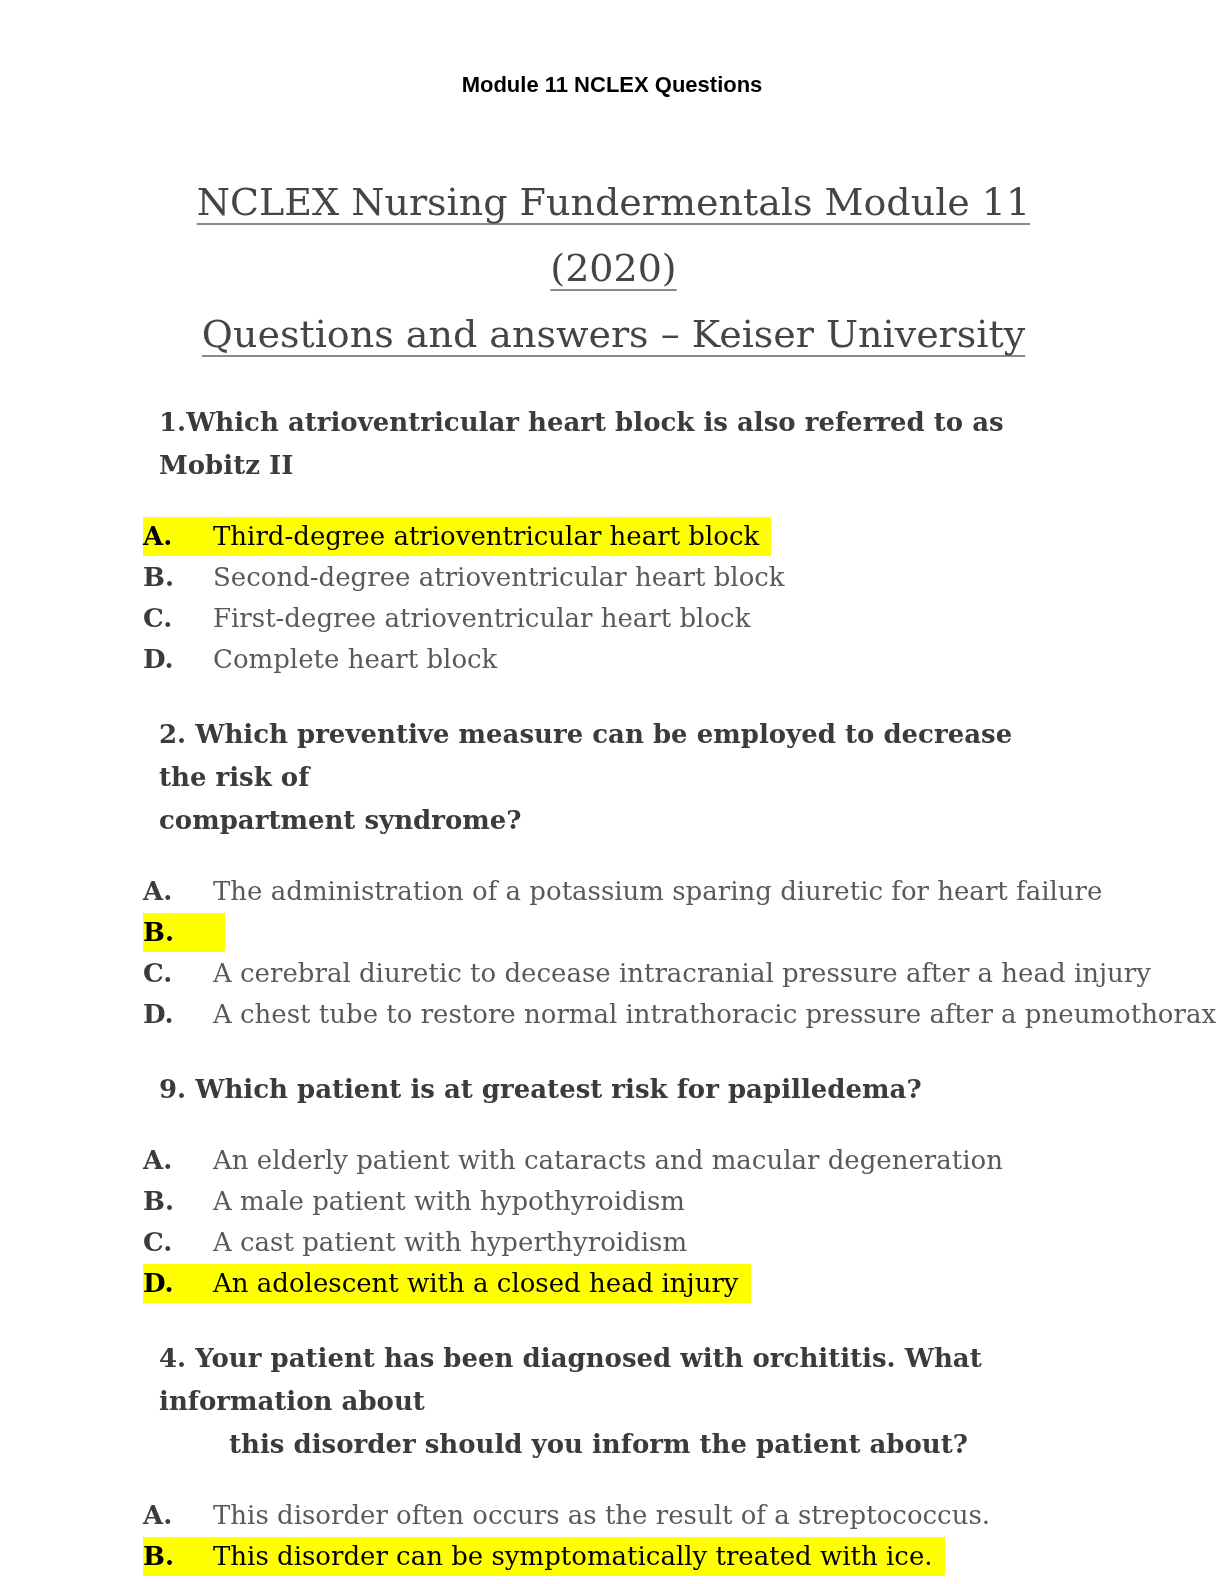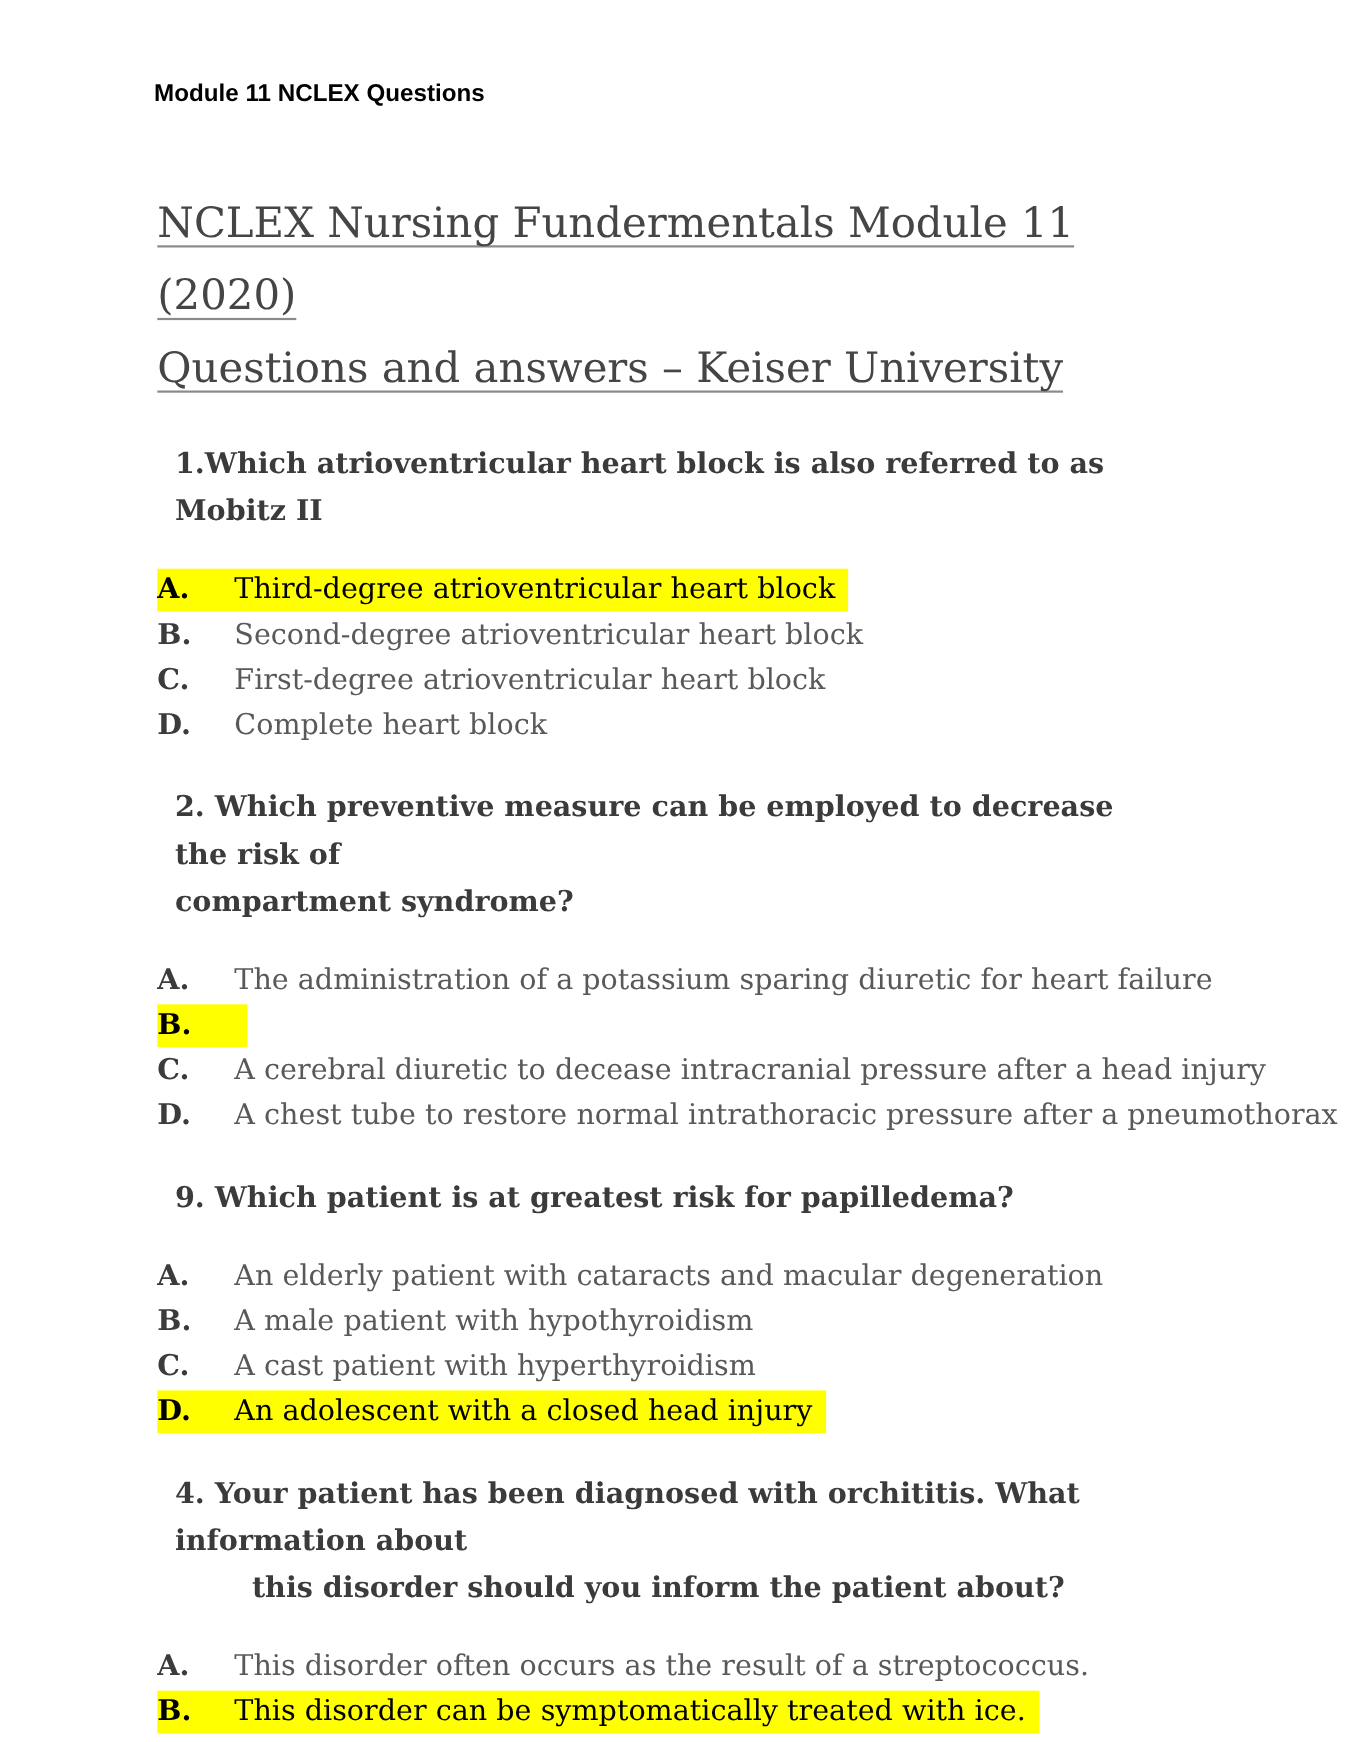--- a/index.html
+++ b/index.html
@@ -6,31 +6,32 @@
   .page {
     width: 1224px;
     height: 1584px;
     background: #ffffff;
     box-sizing: border-box;
     padding: 73px 140px 0 143px;
     font-family: "DejaVu Serif", "Liberation Serif", serif;
     overflow: hidden;
   }
   .running-header {
-    text-align: left;
+    text-align: center;
     font-family: "Liberation Sans", "DejaVu Sans", sans-serif;
     font-weight: bold;
     font-size: 22px;
     line-height: 24px;
     color: #000000;
     
     margin-left: -3px;
   }
   .doc-title {
     margin-top: 72px;
+    text-align: center;
     font-size: 38px;
     line-height: 66px;
     color: #454545;
   }
   .doc-title .title-line {
     text-decoration: underline;
     text-decoration-thickness: 2px;
     text-decoration-color: #8a8a8a;
     text-underline-offset: 8px;
   }

